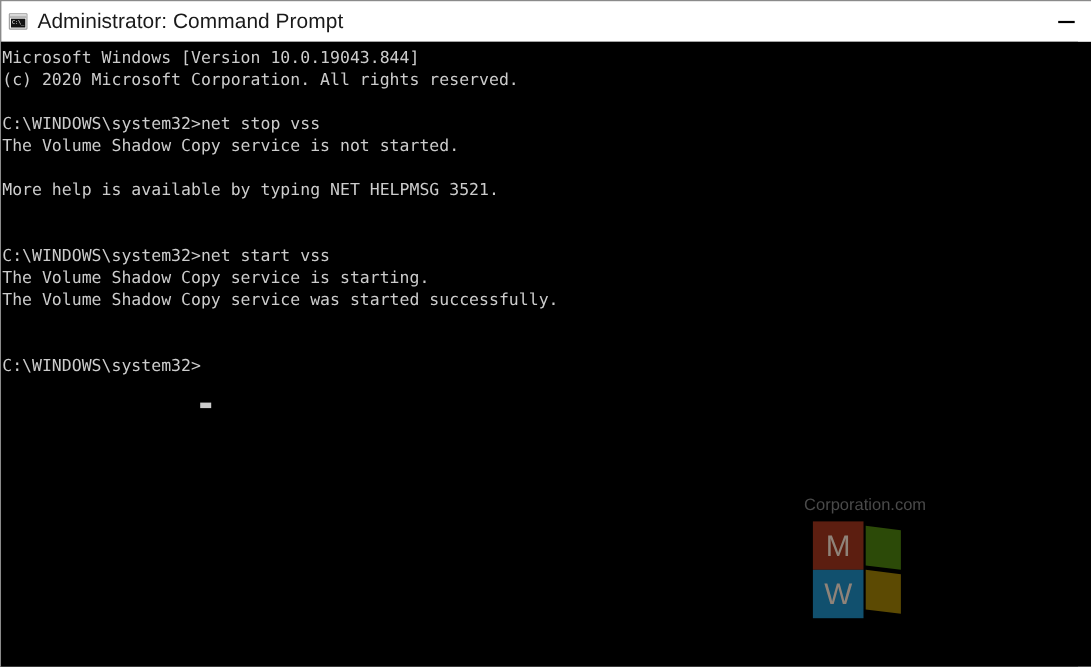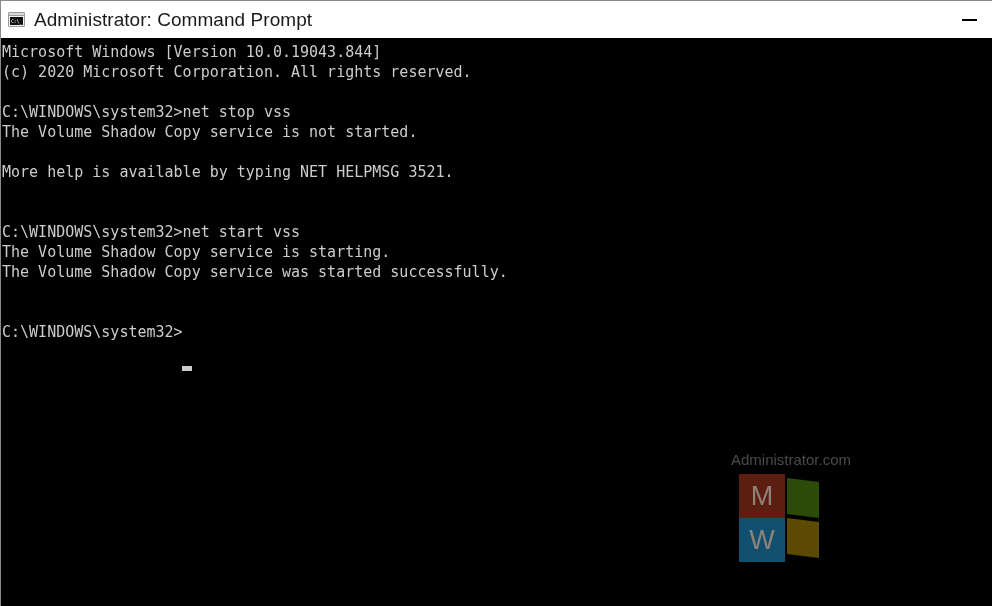--- a/index.html
+++ b/index.html
@@ -241,21 +241,21 @@
 
 C:\WINDOWS\system32&gt;net start vss
 The Volume Shadow Copy service is starting.
 The Volume Shadow Copy service was started successfully.
 
 
 C:\WINDOWS\system32&gt;</pre>
     <div id="cursor"></div>
 
     <div id="watermark">
-      <div id="watermark-text">Administrator.com</div>
+      <div id="watermark-text">Corporation.com</div>
       <div id="watermark-logo">
         <div class="wm-sq wm-sq-red">M</div>
         <div class="wm-sq wm-sq-blue">W</div>
         <div class="wm-tile wm-tile-green"></div>
         <div class="wm-tile wm-tile-gold"></div>
       </div>
     </div>
   </div>
 
 </div>

